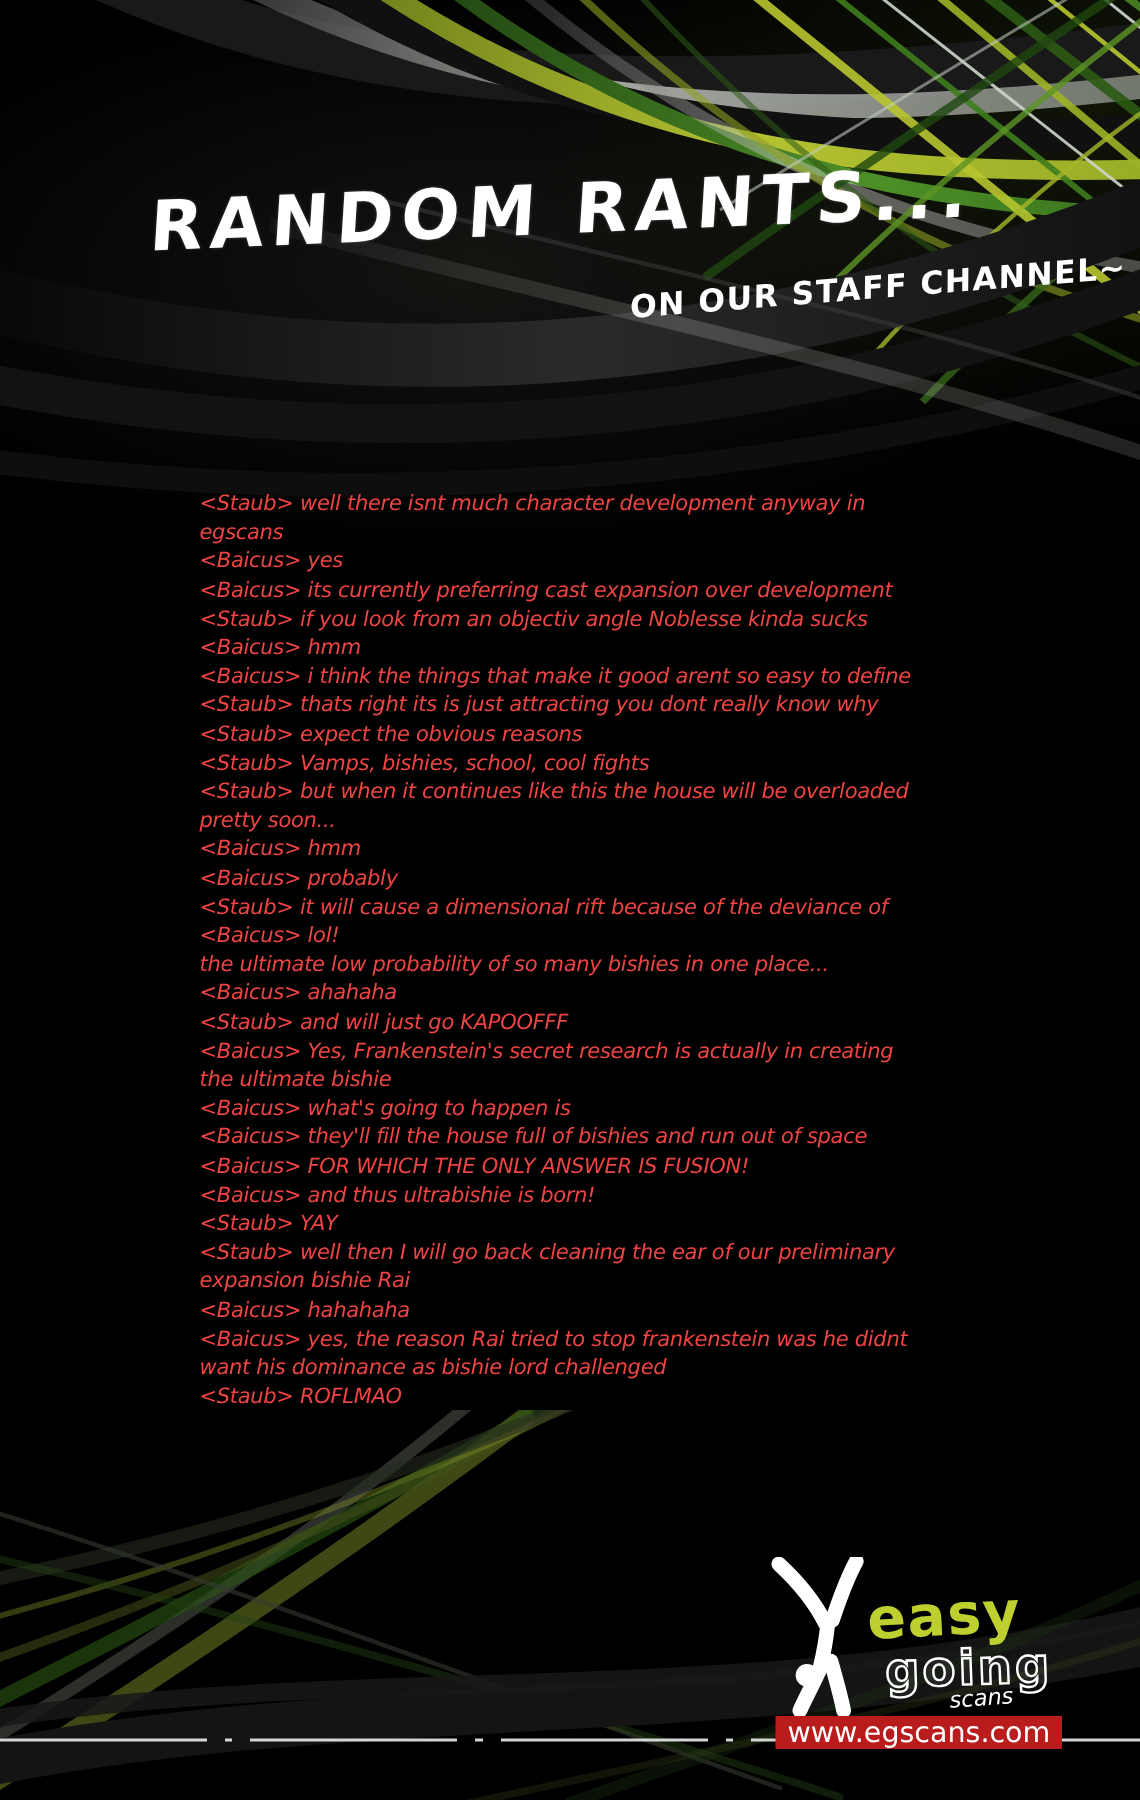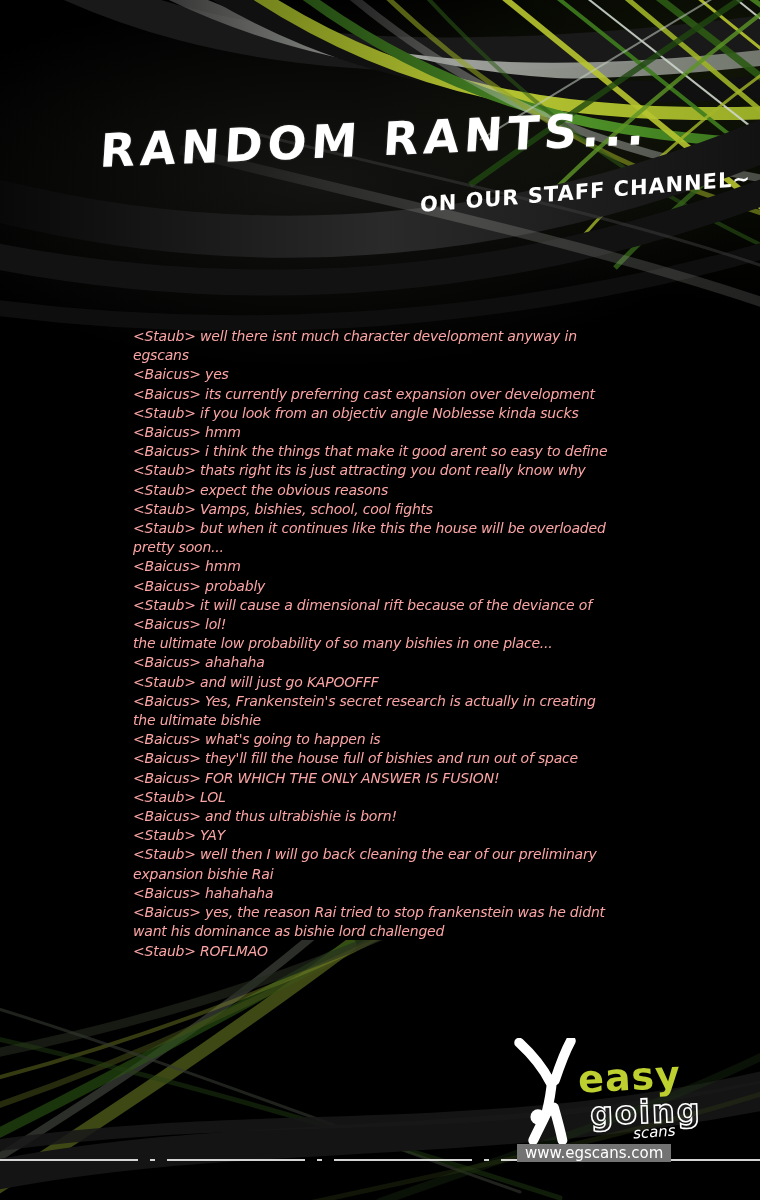--- a/index.html
+++ b/index.html
@@ -21,21 +21,21 @@
     white-space:nowrap;text-shadow:0 0 2px rgba(255,255,255,.25);
   }
   .page-subtitle{
     position:absolute;left:420px;top:193px;margin:0;z-index:2;
     color:#fff;font-size:21px;font-weight:800;letter-spacing:1px;
     transform:rotate(-4.6deg) skewX(-5deg);transform-origin:left center;
     white-space:nowrap;
   }
   .chat-log{
     position:absolute;left:133px;top:327px;width:560px;z-index:2;
-    color:#fca5a5;font-size:14px;font-style:italic;line-height:19.2px;
+    color:#ef4444;font-size:14px;font-style:italic;line-height:19.2px;
     letter-spacing:-0.2px;
   }
   .chat-line{white-space:nowrap;}
   .logo{position:absolute;z-index:3;}
   .logo-figure{left:506px;top:1038px;width:94px;height:108px;}
   .logo-easy{
     left:578px;top:1055px;margin:0;font-size:38px;font-weight:800;
     color:#bdd02f;transform:rotate(-3deg);letter-spacing:1px;white-space:nowrap;
   }
   .logo-going{
@@ -48,21 +48,21 @@
     color:#fff;transform:rotate(-4deg);white-space:nowrap;
   }
   .dashed-line{
     position:absolute;left:0;top:1159px;width:760px;height:2px;z-index:3;opacity:.92;
     background:repeating-linear-gradient(90deg,
       #e6e6e6 0 138px, rgba(0,0,0,0) 138px 150px,
       #e6e6e6 150px 155px, rgba(0,0,0,0) 155px 167px);
   }
   .website{
     position:absolute;left:517px;top:1144px;z-index:4;margin:0;
-    color:#fff;font-size:15px;background:#737373;padding:0 8px;white-space:nowrap;
+    color:#fff;font-size:19px;background:#b91c1c;padding:0 8px;white-space:nowrap;
   }
 </style>
 </head>
 <body>
 
 <svg id="top-art" class="art" width="760" height="360" viewBox="0 0 760 360">
   <defs>
     <linearGradient id="gSilver" x1="0" y1="0" x2="1" y2="0">
       <stop offset="0" stop-color="#2e2e2e"></stop>
         <stop offset="0.45" stop-color="#cfd3cb"></stop>
@@ -156,21 +156,20 @@
     <div class="chat-line">&lt;Staub&gt; it will cause a dimensional rift because of the deviance of</div>
     <div class="chat-line">&lt;Baicus&gt; lol!</div>
     <div class="chat-line">the ultimate low probability of so many bishies in one place...</div>
     <div class="chat-line">&lt;Baicus&gt; ahahaha</div>
     <div class="chat-line">&lt;Staub&gt; and will just go KAPOOFFF</div>
     <div class="chat-line">&lt;Baicus&gt; Yes, Frankenstein's secret research is actually in creating</div>
     <div class="chat-line">the ultimate bishie</div>
     <div class="chat-line">&lt;Baicus&gt; what's going to happen is</div>
     <div class="chat-line">&lt;Baicus&gt; they'll fill the house full of bishies and run out of space</div>
     <div class="chat-line">&lt;Baicus&gt; FOR WHICH THE ONLY ANSWER IS FUSION!</div>
-    <div class="chat-line">&lt;Staub&gt; LOL</div>
     <div class="chat-line">&lt;Baicus&gt; and thus ultrabishie is born!</div>
     <div class="chat-line">&lt;Staub&gt; YAY</div>
     <div class="chat-line">&lt;Staub&gt; well then I will go back cleaning the ear of our preliminary</div>
     <div class="chat-line">expansion bishie Rai</div>
     <div class="chat-line">&lt;Baicus&gt; hahahaha</div>
     <div class="chat-line">&lt;Baicus&gt; yes, the reason Rai tried to stop frankenstein was he didnt</div>
     <div class="chat-line">want his dominance as bishie lord challenged</div>
     <div class="chat-line">&lt;Staub&gt; ROFLMAO</div>
   </div>
 

